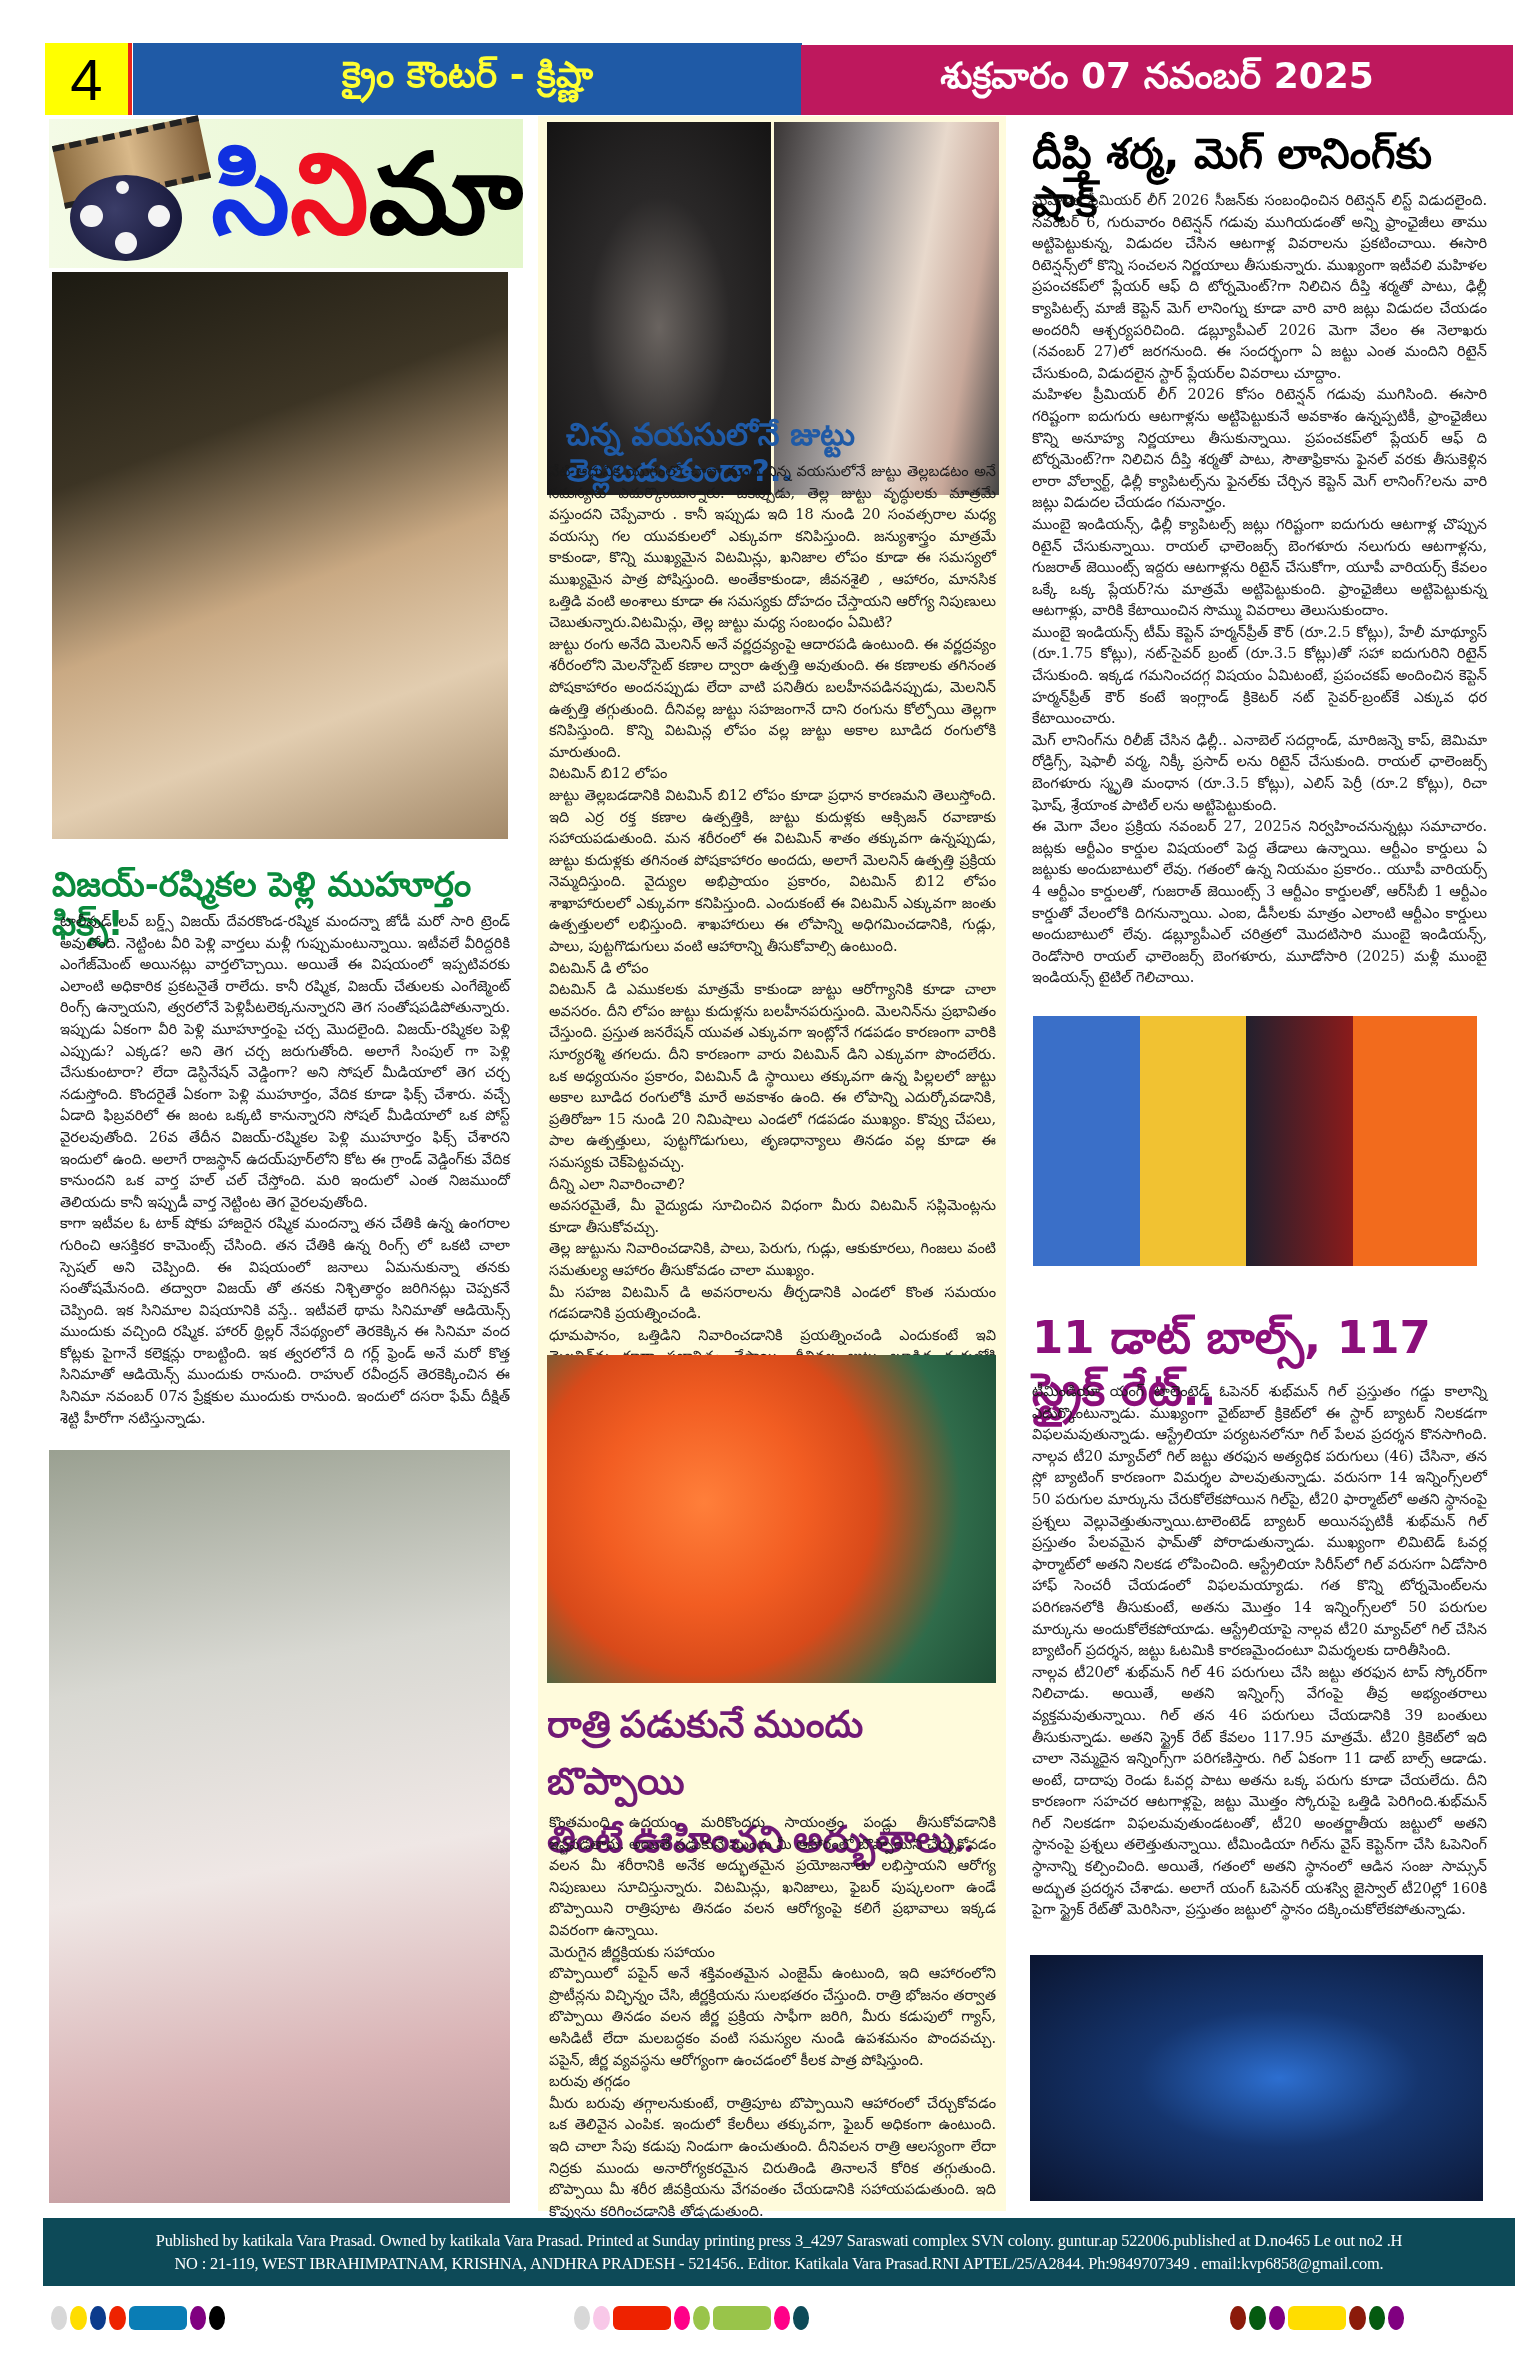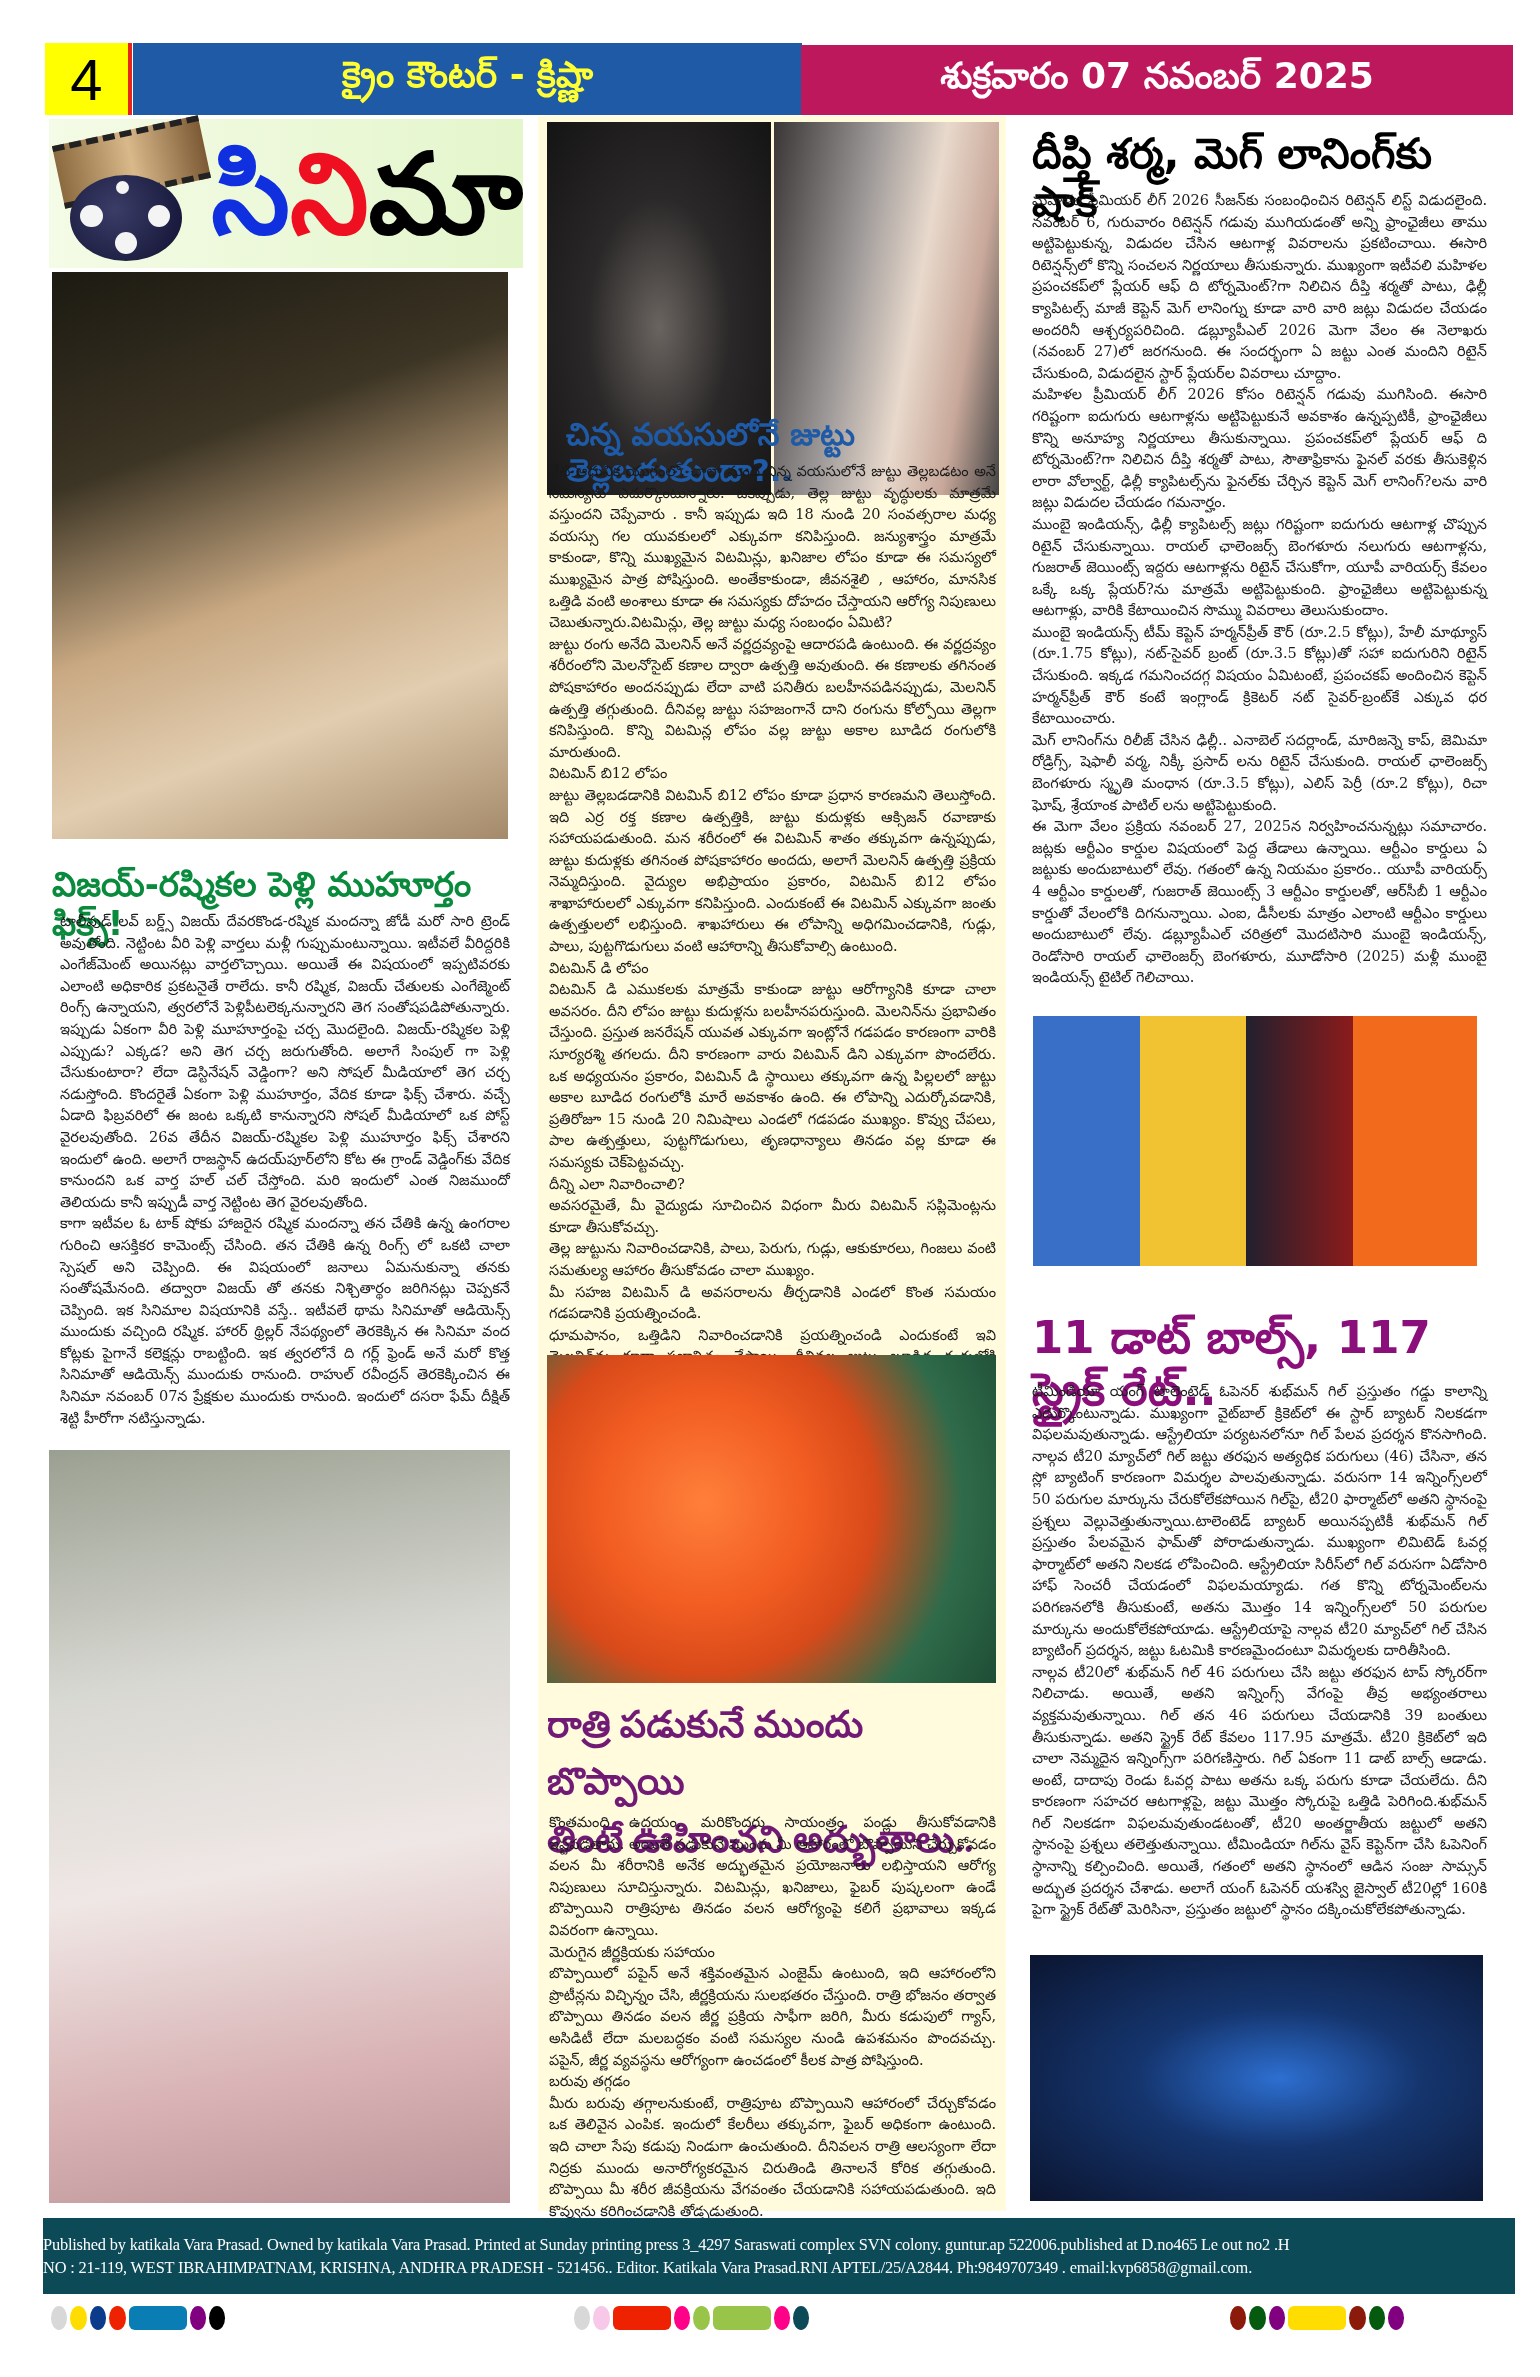--- a/index.html
+++ b/index.html
@@ -47,21 +47,21 @@
   #art-papaya-headline { left: 547px; top: 1696px; width: 447px; color: #701a75; font-size: 37px; text-align: left; line-height: 1.55; font-family: Liberation Serif, serif; }
   #art-papaya-body { left: 549px; top: 1812px; width: 447px; }
 
   #art-wpl-headline { left: 1032px; top: 130px; width: 462px; color: #000; font-size: 42px; }
   #art-wpl-body { left: 1032px; top: 190px; width: 455px; }
 
   #art-gill-headline { left: 1032px; top: 1312px; width: 462px; color: #8b0f7a; font-size: 45px; }
   #art-gill-body { left: 1032px; top: 1381px; width: 455px; }
 
   
-  #imprint { left: 43px; top: 2218px; width: 1472px; height: 76px; background: #0d4a58; color: #ffffff; font-family: "Liberation Serif", serif; font-size: 16.4px; display: flex; flex-direction: column; justify-content: center; gap: 3px; letter-spacing: -0.2px; }
+  #imprint { left: 43px; top: 2218px; width: 1472px; height: 68px; background: #0d4a58; color: #ffffff; font-family: "Liberation Serif", serif; font-size: 16.4px; text-align: center; display: flex; flex-direction: column; justify-content: center; gap: 3px; letter-spacing: -0.2px; }
 
   .swatch-row { position: absolute; top: 2306px; display: flex; gap: 3px; align-items: center; }
   .pill { width: 16.4px; height: 24px; border-radius: 50%; }
   .block { width: 58px; height: 24px; border-radius: 6px; }
 </style>
 </head>
 <body>
 
 <div id="page-num-box" class="abs" style="background: rgb(255, 255, 0);">4</div>
 <div id="edition-box" class="abs" style="background: rgb(31, 90, 166);">క్రైం కౌంటర్ - క్రిష్ణా</div>

